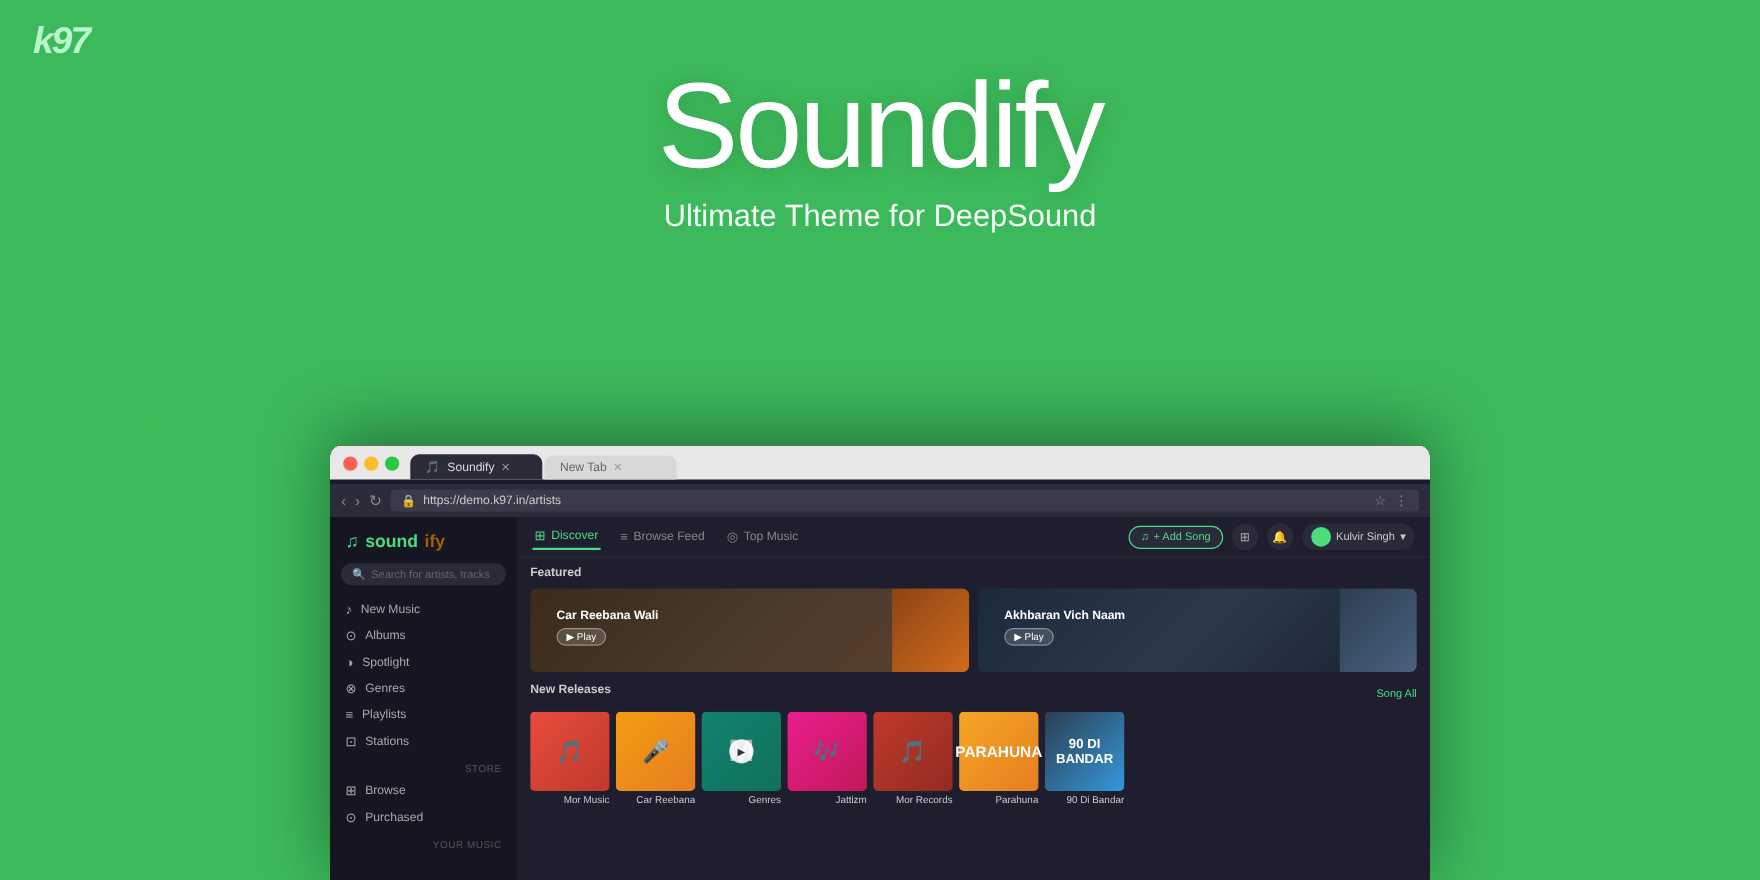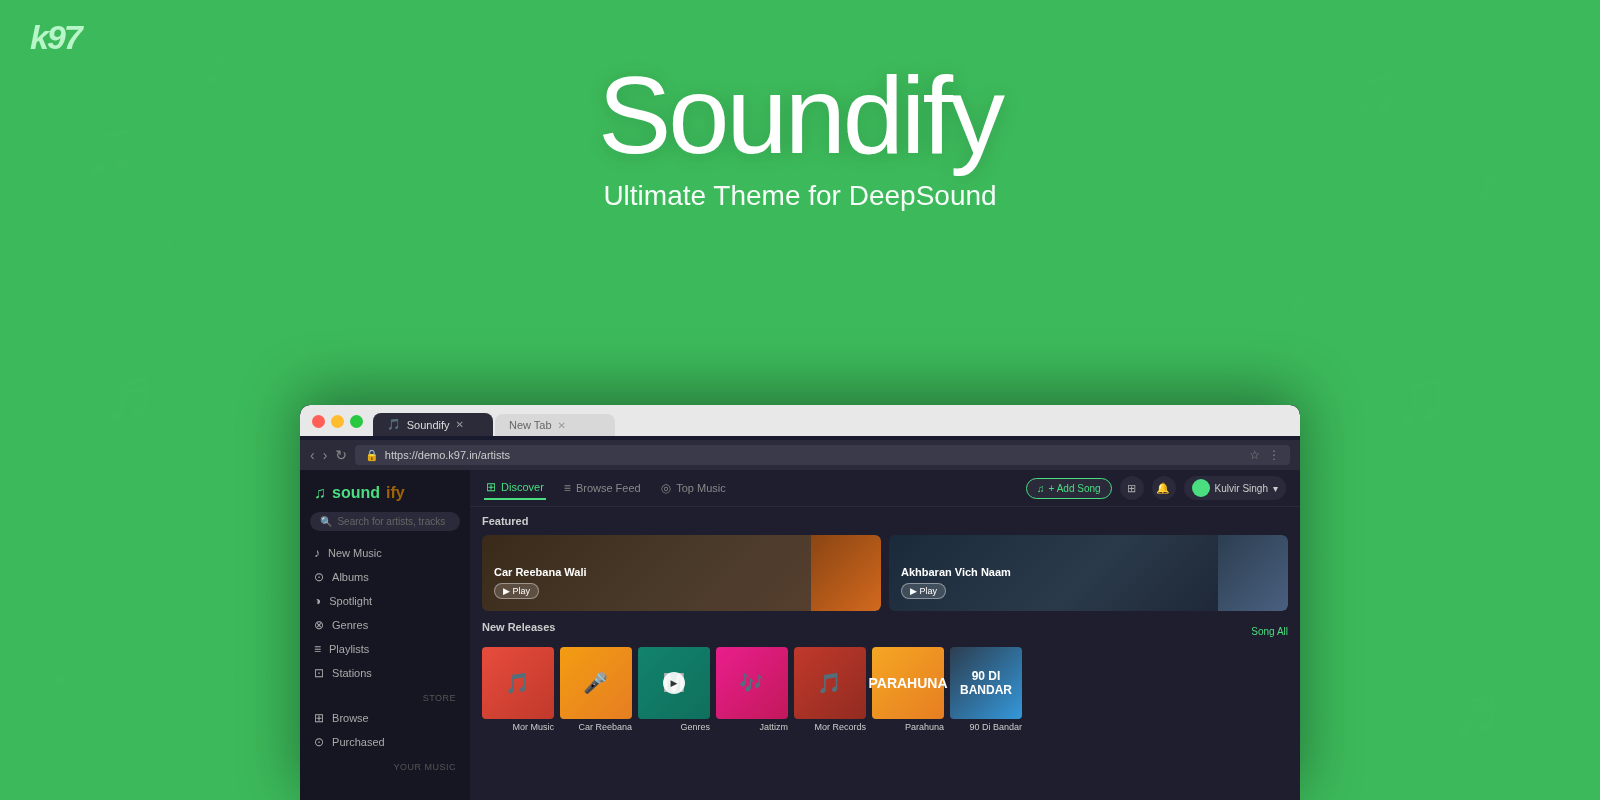--- a/index.html
+++ b/index.html
@@ -321,21 +321,21 @@
       grid-template-columns: 1fr 1fr;
       gap: 8px;
       margin-bottom: 10px;
     }
     .featured-card {
       background: #2a2a3a;
       border-radius: 6px;
       height: 76px;
       display: flex;
       align-items: flex-end;
-      padding: 12px;
+      padding: 24px;
       position: relative;
       overflow: hidden;
     }
     .featured-card-1 {
       background: linear-gradient(135deg, #3a2a1a 0%, #4a3a2a 50%, #5a4030 100%);
     }
     .featured-card-2 {
       background: linear-gradient(135deg, #1a2a3a 0%, #2a3a4a 50%, #1a2030 100%);
     }
     .featured-card-thumb {

